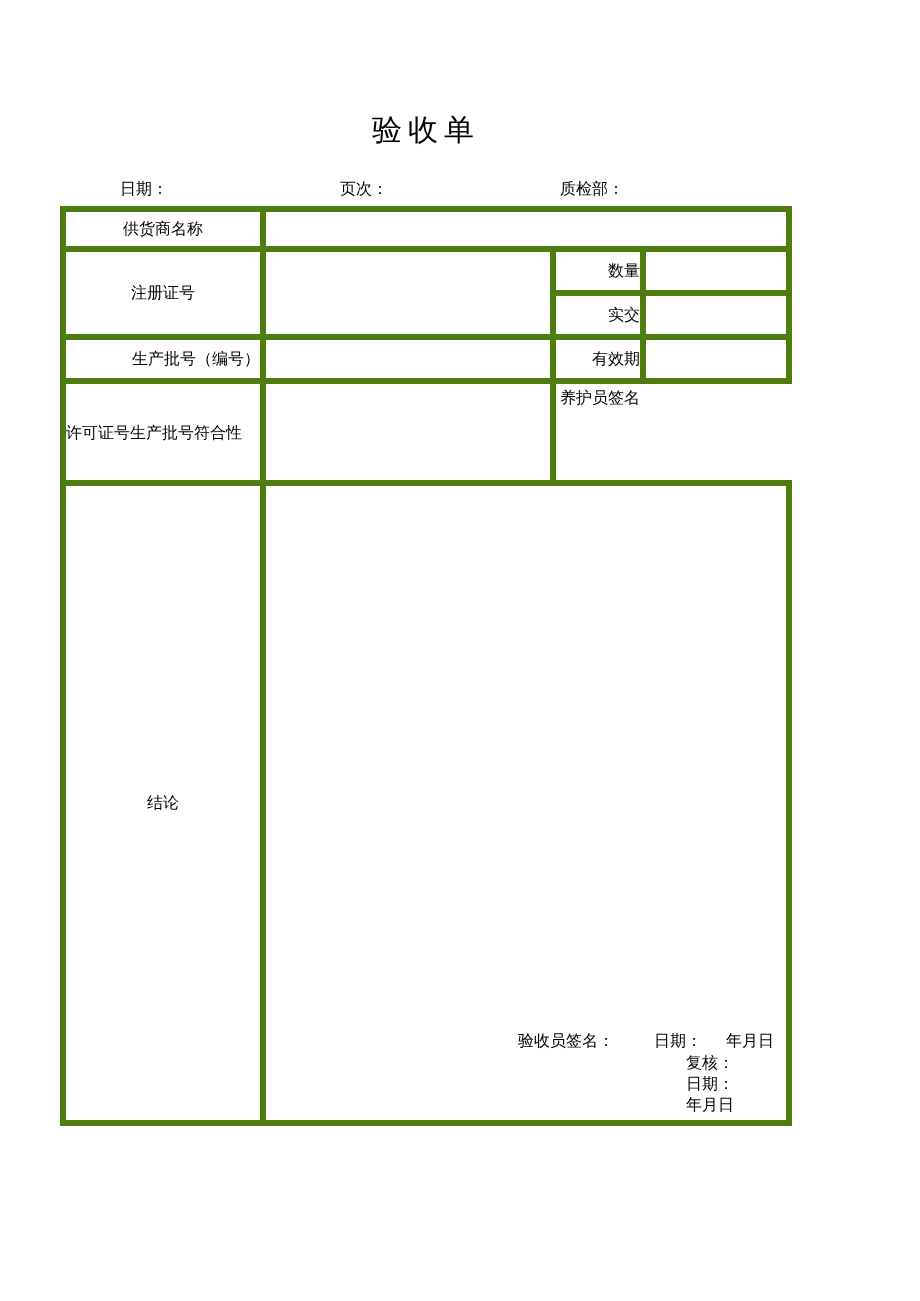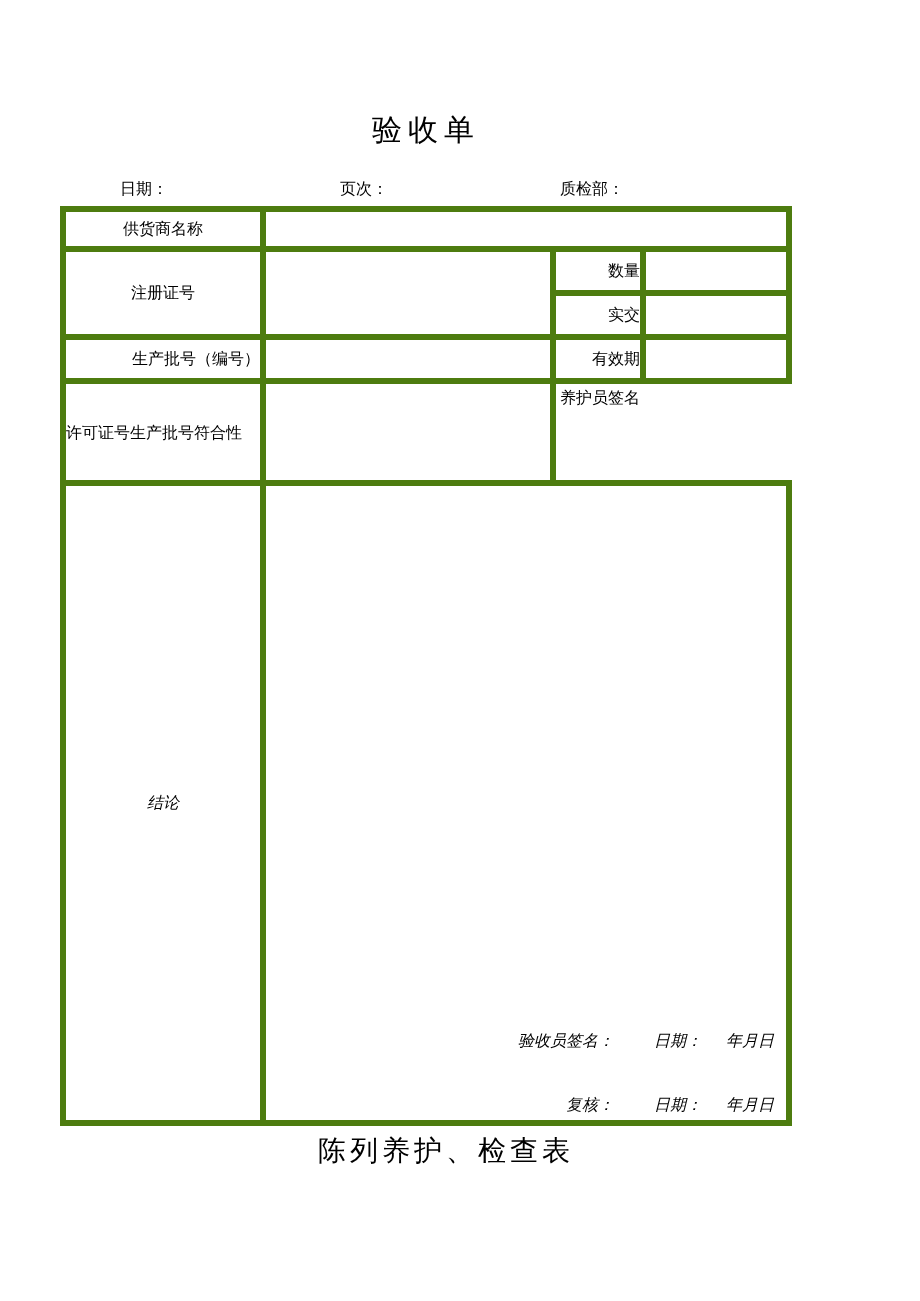--- a/index.html
+++ b/index.html
@@ -70,40 +70,41 @@
     border-right: none;
     border-bottom: none;
     height: 96px;
     text-align: left;
     padding-left: 4px;
     vertical-align: top;
     font-size: 16px;
     line-height: 28px;
   }
 
-  .conclusion-row td { height: 640px; font-style: italic; }
+  .conclusion-row td { height: 640px; }
   .conclusion-body {
     position: relative;
     vertical-align: bottom;
     text-align: left;
     padding: 0;
   }
   .sign-line {
     position: absolute;
     display: flex;
     font-size: 16px;
     align-items: baseline;
   }
   .sign-line.inspector {
     right: 12px;
     bottom: 68px;
   }
   .sign-line.reviewer {
     right: 12px;
     bottom: 4px;
+    flex-direction: column;
   }
   .sign-line .lbl   { margin-right: 40px; }
   .sign-line .lbl-date { margin-right: 24px; }
 
   .title2 {
     text-align: center;
     font-size: 28px;
     letter-spacing: 4px;
     margin-top: 6px;
     padding-left: 40px;
@@ -179,15 +180,14 @@
         <div class="sign-line reviewer">
           <span class="lbl">复核：</span>
           <span class="lbl-date">日期：</span>
           <span>年月日</span>
         </div>
       </td>
     </tr>
   </tbody>
     </table>
 
-  <div class="title2">陈列养护、检查表</div>
 
 </div>
 
 </body></html>

